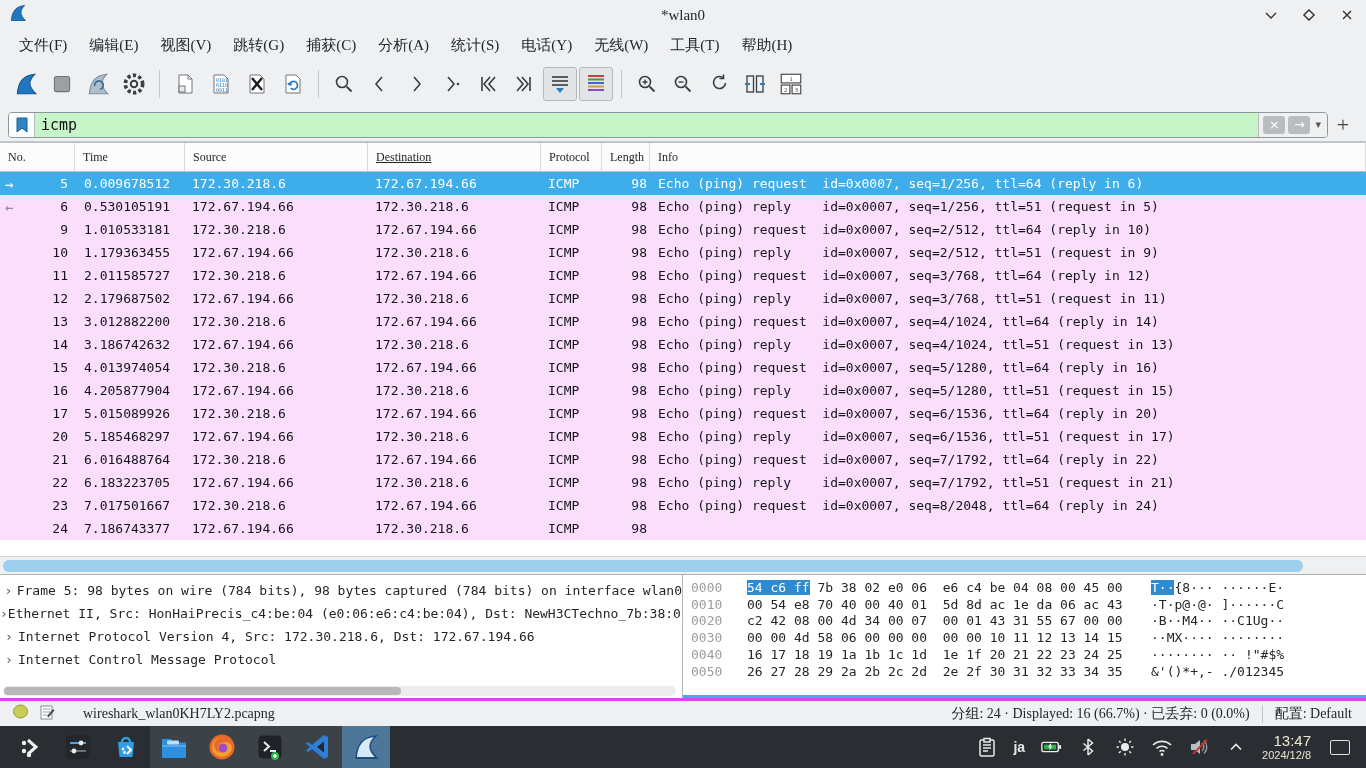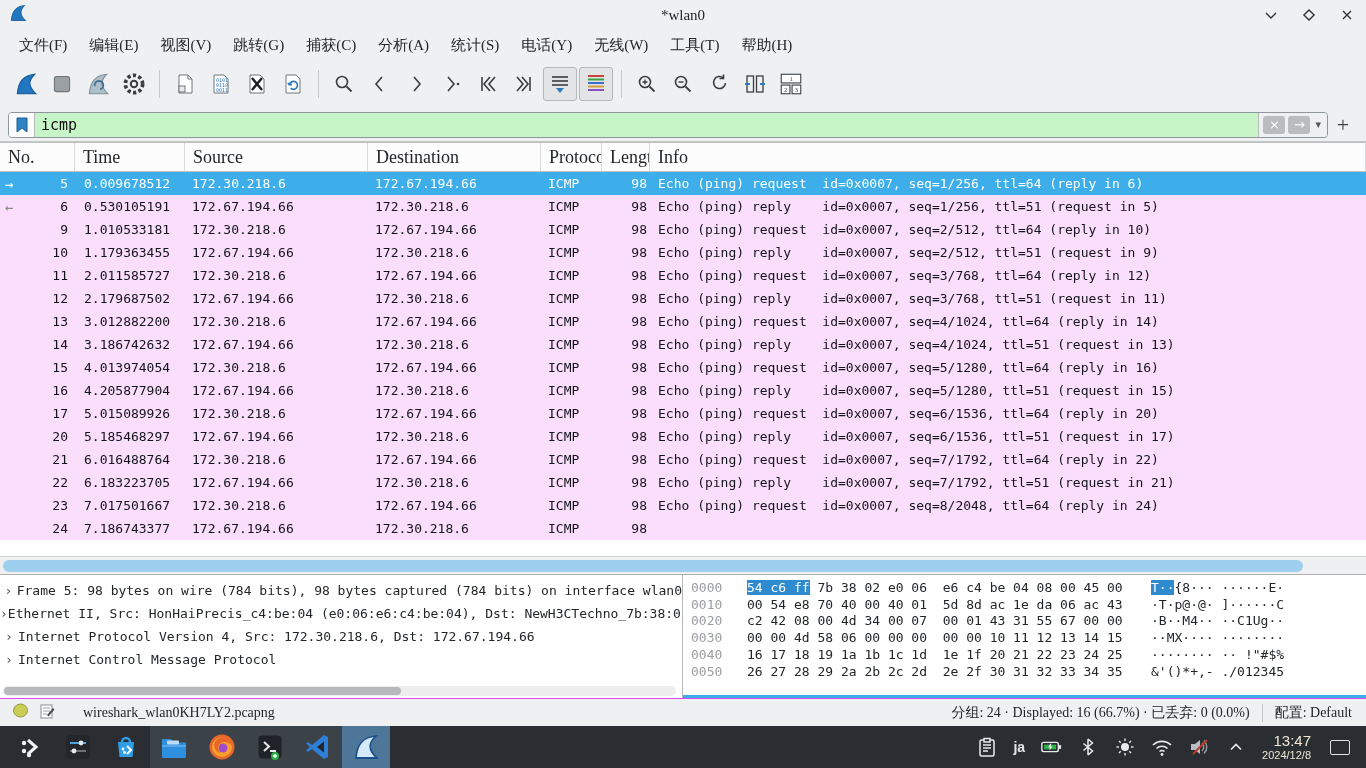--- a/index.html
+++ b/index.html
@@ -29,23 +29,23 @@
   .filterbar { height:34px; display:flex; align-items:center; padding:0 8px; border-bottom:1px solid #c3c6c8; }
   .filter-input { flex:1; height:26px; border:1px solid #8f979c; border-radius:4px; display:flex; align-items:stretch; overflow:hidden; background:#c8f5c8; }
   .fbookmark { width:26px; background:#fdfdfd; border-right:1px solid #b8bcbf; display:flex; align-items:center; justify-content:center; }
   .ftext { flex:1; display:flex; align-items:center; padding-left:6px; font-size:15px; color:#111; }
   .fctrl { display:flex; align-items:center; gap:3px; padding:0 4px; background:#eef0f1; border-left:1px solid #b8bcbf; }
   .fbtn { width:22px; height:18px; border-radius:3px; background:#b9bdc0; color:#fff; display:flex; align-items:center; justify-content:center; font-size:13px; font-family:"DejaVu Sans",sans-serif; }
   .fcaret { color:#555; font-size:11px; padding:0 2px; }
   .addbtn { width:30px; text-align:center; font-size:22px; color:#444; }
 
   
-  .plheader { display:flex; height:30px; background:#fcfcfc; border-top:1px solid #c0c2c4; border-bottom:1px solid #c0c2c4; font-size:18px; align-items:stretch; }
+  .plheader { display:flex; height:30px; background:#fcfcfc; border-top:1px solid #c0c2c4; border-bottom:1px solid #c0c2c4; font-size:12px; align-items:stretch; }
   .plheader .hcol { display:flex; align-items:center; border-right:1px solid #d8dadb; padding-left:8px; overflow:hidden; white-space:nowrap; }
-  .w-no{width:75px;} .w-time{width:110px;} .w-src{width:183px;} .w-dst{width:173px;} .w-proto{width:61px;} .w-len{width:48px;} .w-info{flex:1;}
+  .w-no{width:75px;} .w-time{width:110px;} .w-src{width:183px;} .w-dst{width:173px;text-decoration:underline;} .w-proto{width:61px;} .w-len{width:48px;} .w-info{flex:1;}
   .plist { background:#ffffff; }
   .prow { position:relative; display:flex; height:23px; align-items:center; font-size:13px;
           font-family:"DejaVu Sans Mono",monospace; background:#fbdefb; color:#14141c; white-space:pre; }
   .prow.selected { background:#3daee9; color:#ffffff; }
   .prow .marker { position:absolute; left:5px; top:0; height:23px; display:flex; align-items:center; color:#8b8b8b; font-size:14px; }
   .prow.selected .marker { color:#ffffff; }
   .cell { overflow:hidden; }
   .c-no { width:75px; text-align:right; padding-right:7px; }
   .c-time { width:110px; padding-left:9px; }
   .c-src { width:183px; padding-left:7px; }
@@ -66,21 +66,21 @@
   .dscroll .thumb { position:absolute; left:1px; top:1px; height:8px; width:59%; background:#b6b8ba; border-radius:4px; }
   .hexpane { flex:1; position:relative; padding:4px 0 0 8px; overflow:hidden; }
   .hrow { height:16.8px; display:flex; align-items:center; font-size:13px; font-family:"DejaVu Sans Mono",monospace; white-space:pre; }
   .hoffset { width:42px; color:#9b9da0; }
   .hbytes { width:390px; margin-left:14px; }
   .hascii { margin-left:14px; }
   .hl { background:#2f8bd0; color:#ffffff; }
   .hexfocus { position:absolute; left:0; right:0; bottom:0; height:3px; background:#3daee9; }
 
   
-  .statusbar { height:28px; display:flex; align-items:center; font-size:14px; border-top:1px solid #d946ef; background:#eff0f1; }
+  .statusbar { height:28px; display:flex; align-items:center; font-size:14px; border-top:3px solid #d946ef; background:#eff0f1; }
   .sb-left { display:flex; align-items:center; gap:10px; padding-left:12px; }
   .sb-file { margin-left:18px; }
   .sb-right { margin-left:auto; display:flex; align-items:center; }
   .sb-sep { width:1px; height:18px; background:#c3c5c7; margin:0 12px; }
   .sb-right .pad { padding-right:14px; }
 
   
   .taskbar { height:42px; background:#2a2e33; display:flex; align-items:center; padding:0 6px; }
   .task-tile { width:48px; height:42px; display:flex; align-items:center; justify-content:center; }
   .task-tile.open { background:#3b4248; }

